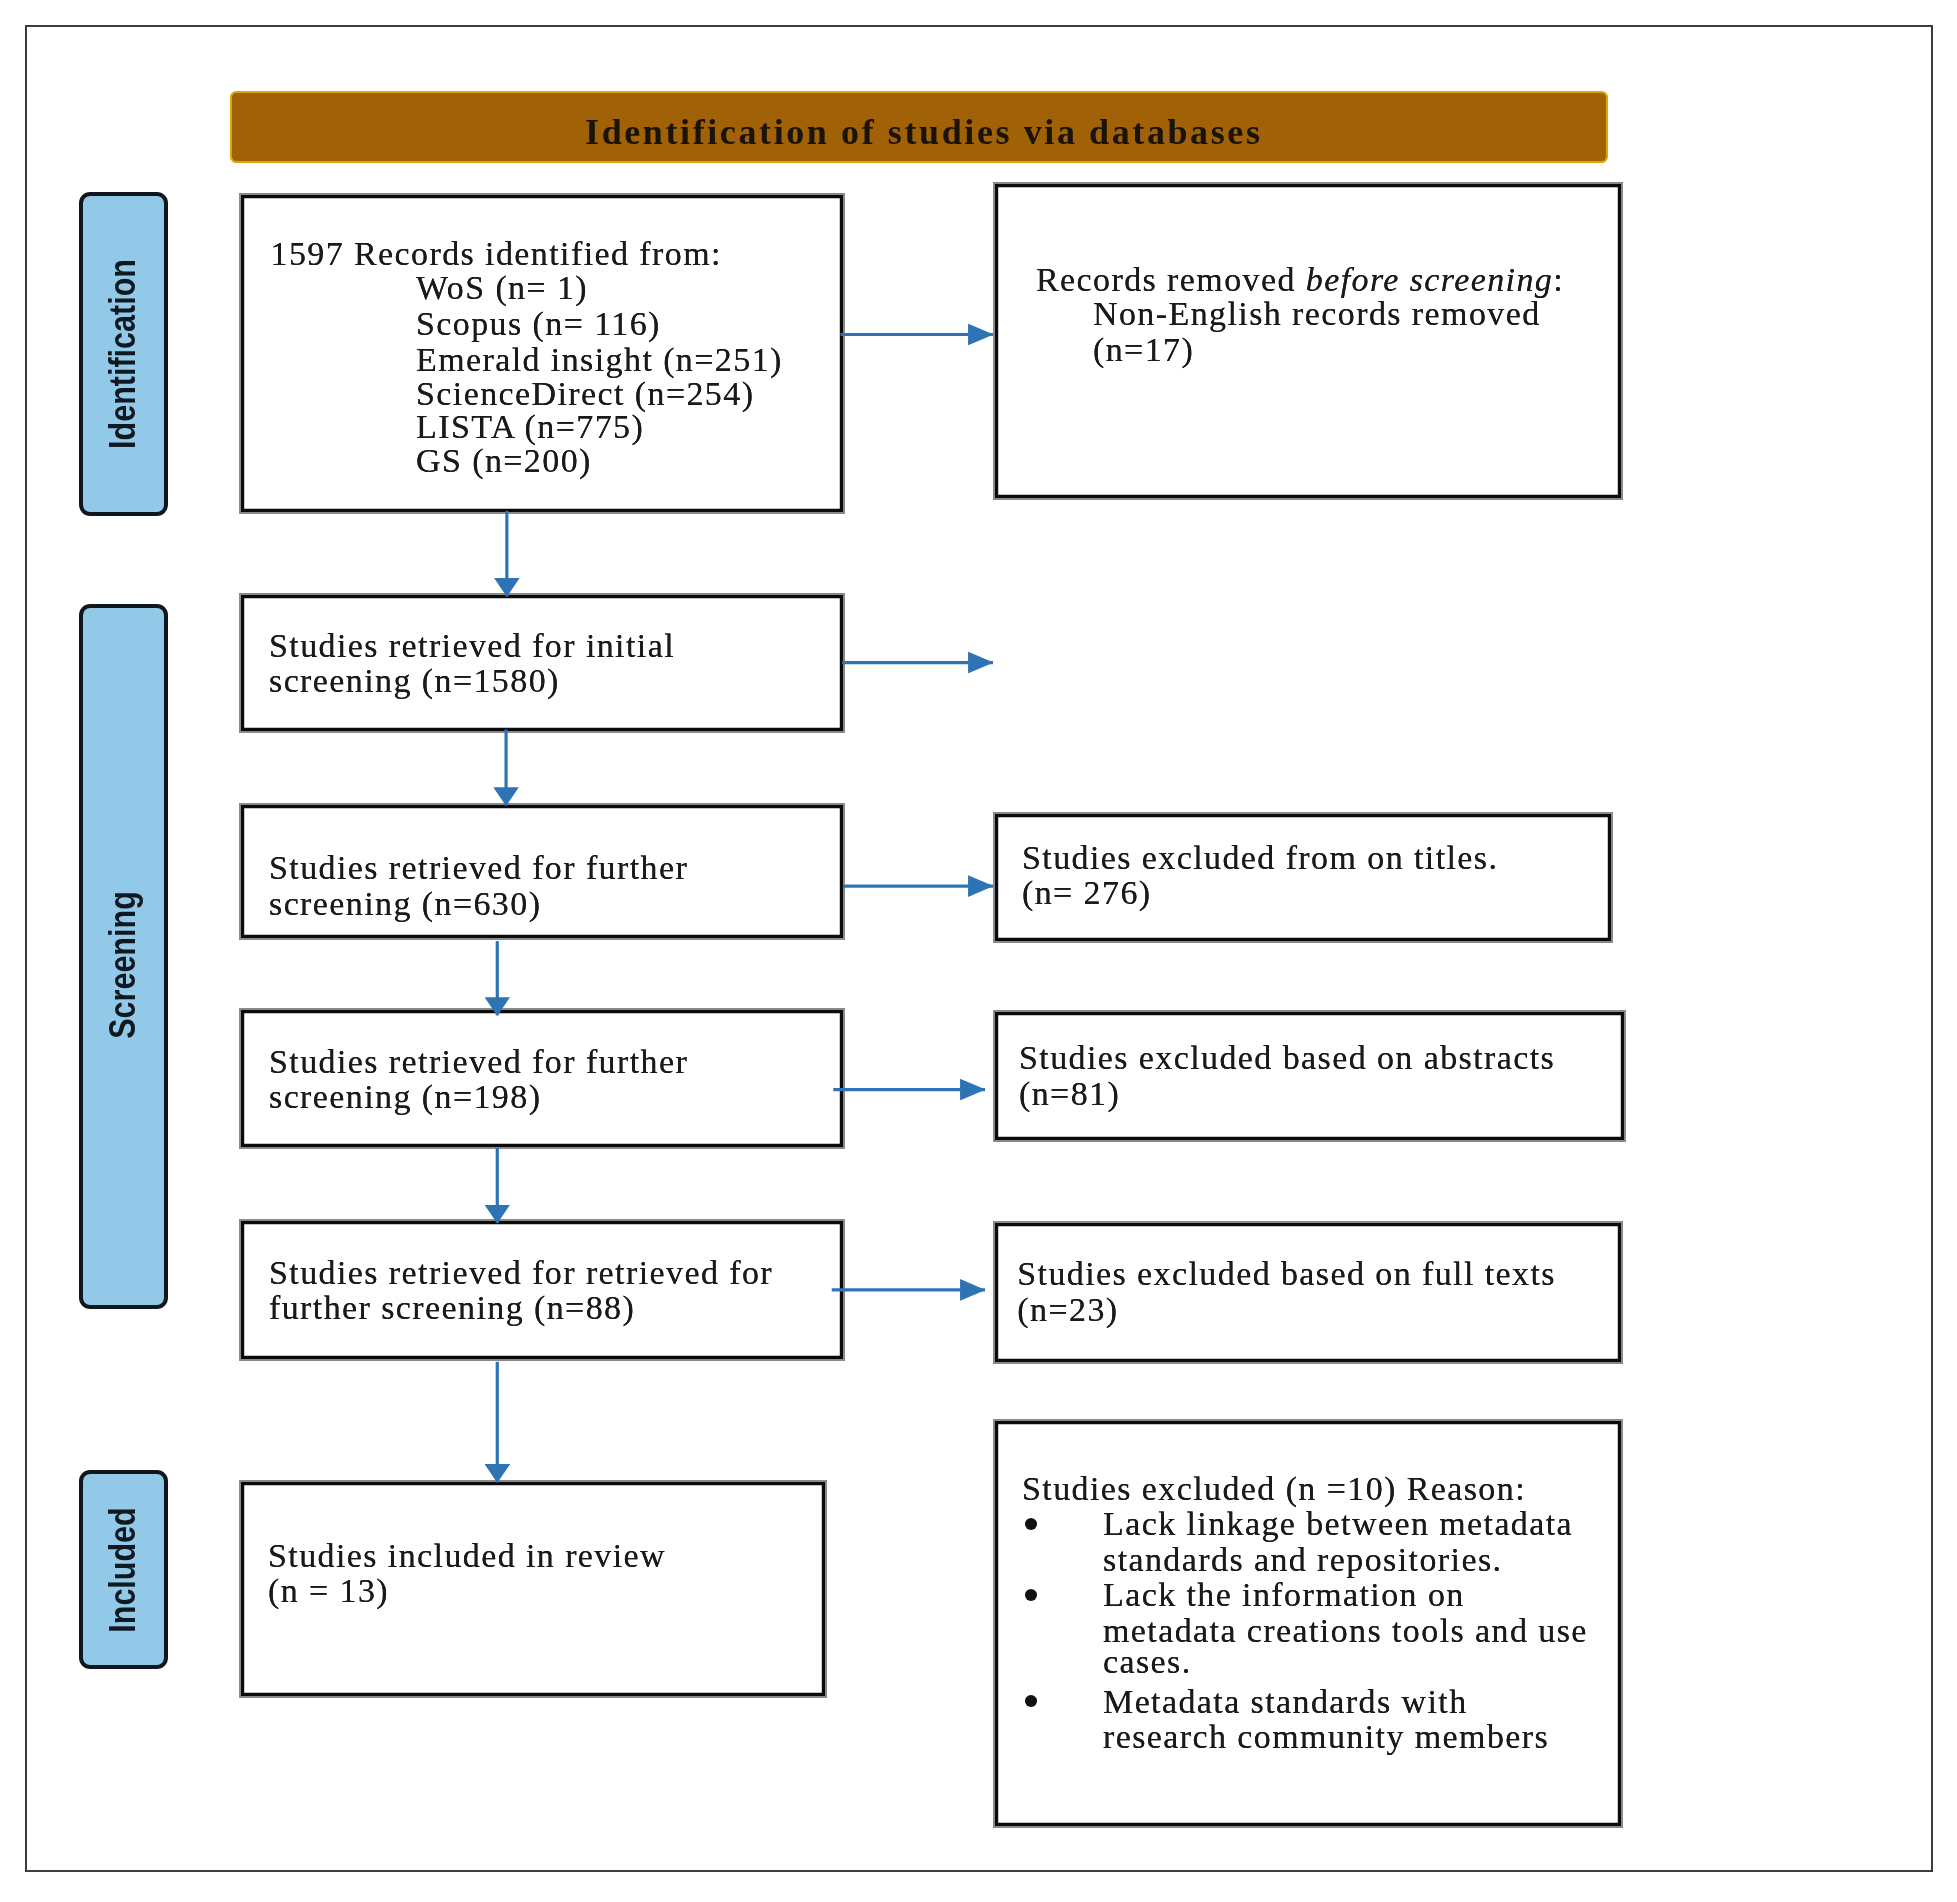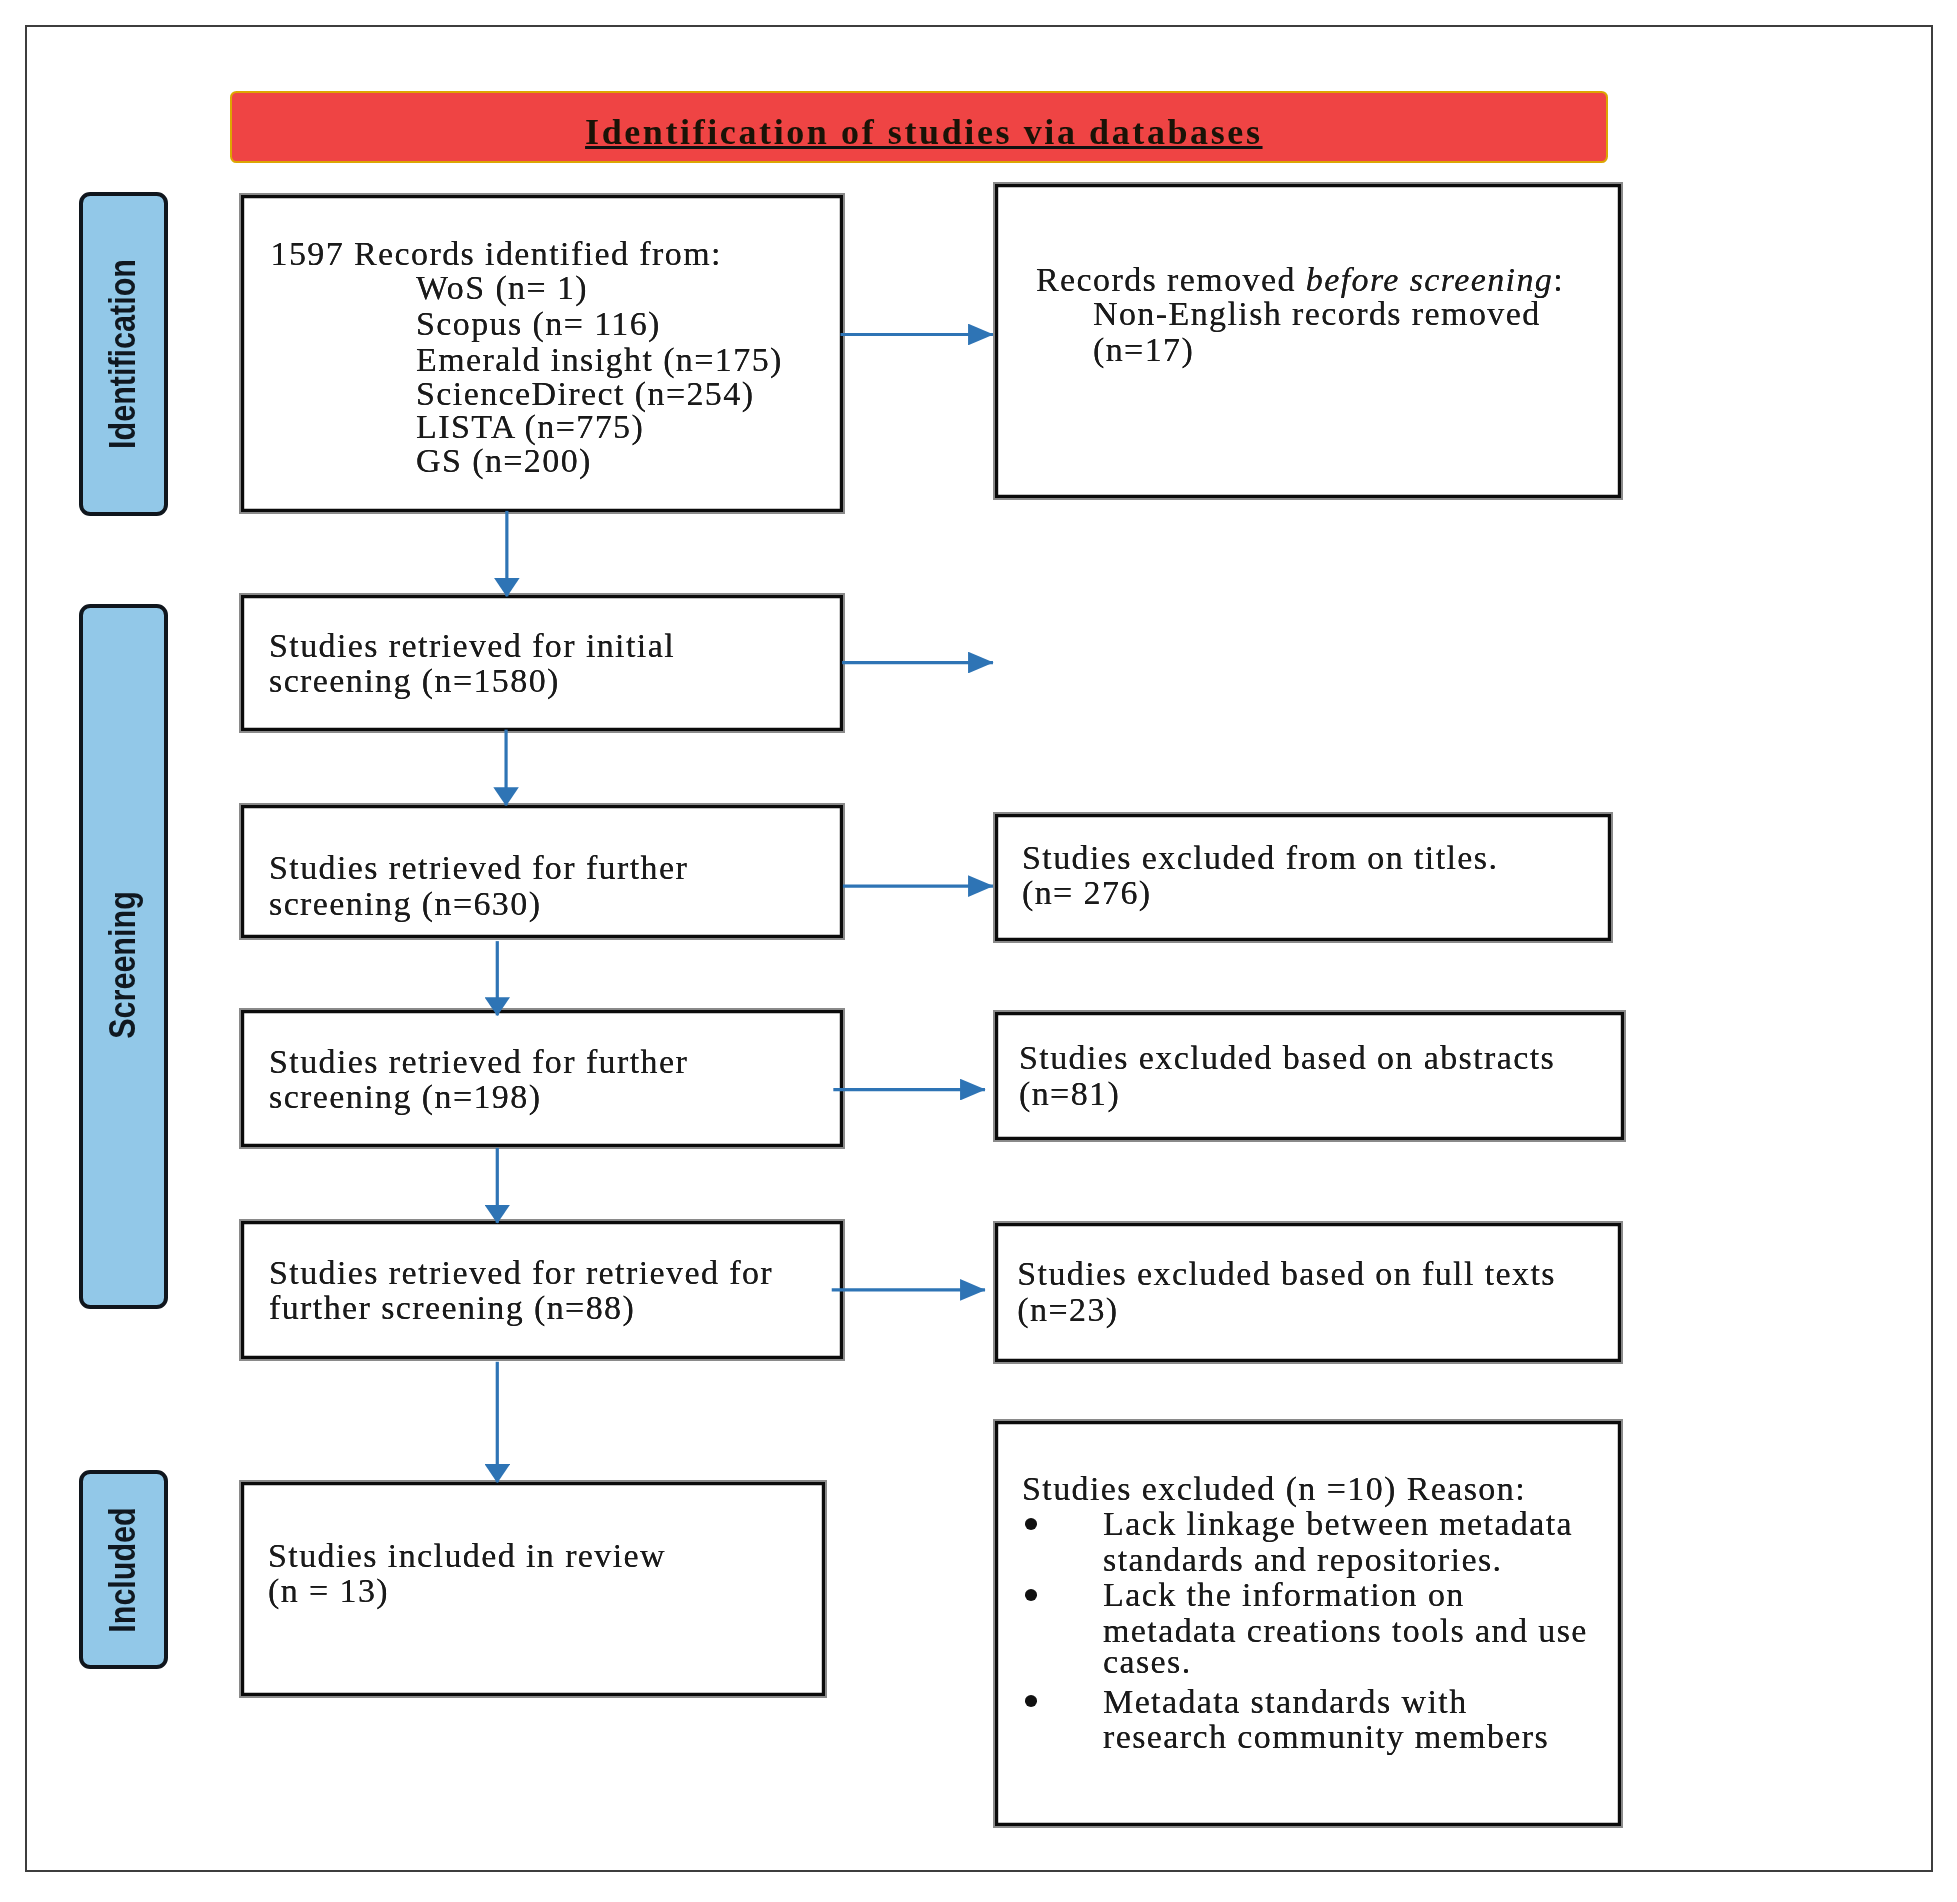--- a/index.html
+++ b/index.html
@@ -15,23 +15,23 @@
   .stage{position:absolute;background:#92C8E8;border:4px solid #10161d;
          border-radius:11.2px;box-sizing:border-box;}
   .stage .lbl{position:absolute;left:0;top:0;width:100%;height:100%;
         display:flex;align-items:center;justify-content:center;}
   .stage .lbl span{
         transform:rotate(-90deg) scaleX(0.825);
         white-space:nowrap;font-family:"Liberation Sans",sans-serif;
         font-weight:bold;font-size:37px;color:#101820;}
 
   
-  .titlebar{position:absolute;background:#ef4444;border:2.4px solid #DCA603;
+  .titlebar{position:absolute;background:#a16207;border:2.4px solid #DCA603;
         border-radius:6.4px;box-sizing:border-box;
-        display:flex;align-items:center;justify-content:center;text-decoration:underline;}
+        display:flex;align-items:center;justify-content:center;}
   .titlebar span{font-weight:bold;font-size:36px;letter-spacing:2.6px;
         color:#1a1307;font-family:"Liberation Serif",serif;
         position:relative;left:4.8px;top:4.8px;}
 
   
   .box{position:absolute;background:#ffffff;
         border-top:2.4px solid #8a8a8a;border-left:2.4px solid #8a8a8a;
         border-right:2.4px solid #8a8a8a;border-bottom:2.4px solid #8a8a8a;
         box-sizing:border-box;
         box-shadow:inset 0 0 0 3.2px #0b0b0b;}
@@ -71,21 +71,21 @@
   </div>
 
   <div class="titlebar" style="left:230px;top:91px;width:1378px;height:72px">
     <span>Identification of studies via databases</span>
   </div>
 
   <div class="box" style="left:239px;top:193px;width:606px;height:321px">
     <div class="tx" style="left:29.5px;top:41px">1597 Records identified from:</div>
     <div class="tx" style="left:175px;top:75px">WoS (n= 1)</div>
     <div class="tx" style="left:175px;top:111px">Scopus (n= 116)</div>
-    <div class="tx" style="left:175px;top:147px">Emerald insight (n=175)</div>
+    <div class="tx" style="left:175px;top:147px">Emerald insight (n=251)</div>
     <div class="tx" style="left:175px;top:181px">ScienceDirect (n=254)</div>
     <div class="tx" style="left:175px;top:214px">LISTA (n=775)</div>
     <div class="tx" style="left:175px;top:248px">GS (n=200)</div>
   </div>
 
   <div class="box" style="left:993px;top:182px;width:630px;height:318px">
     <div class="tx" style="left:41px;top:78px"><span>Records removed </span><span class="it">before screening</span><span>:</span></div>
     <div class="tx" style="left:98px;top:112px">Non-English records removed</div>
     <div class="tx" style="left:98px;top:148px">(n=17)</div>
   </div>

